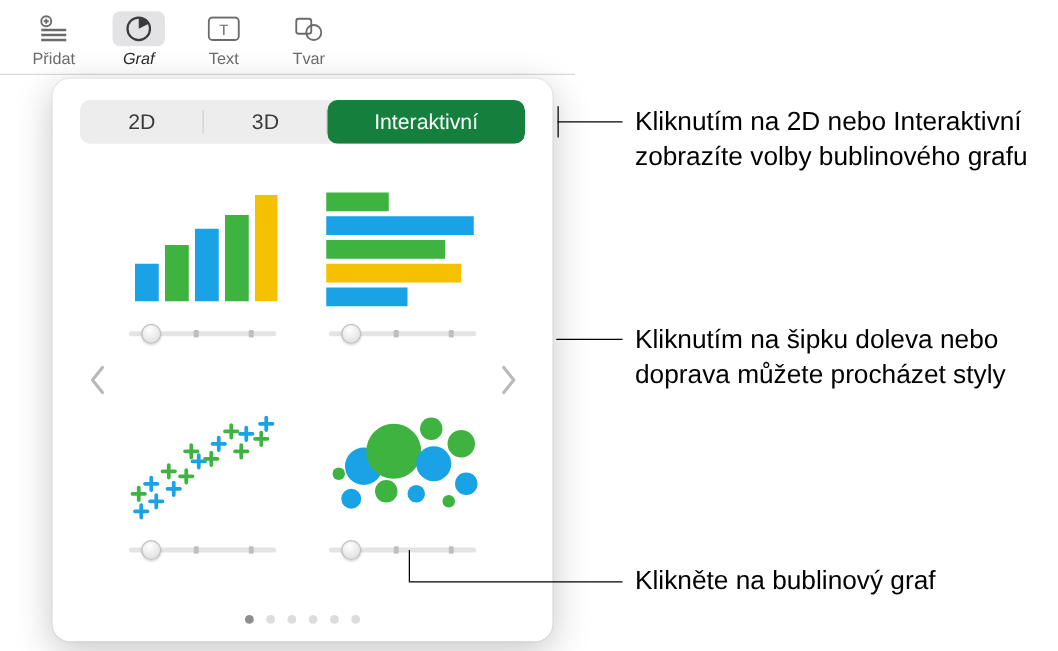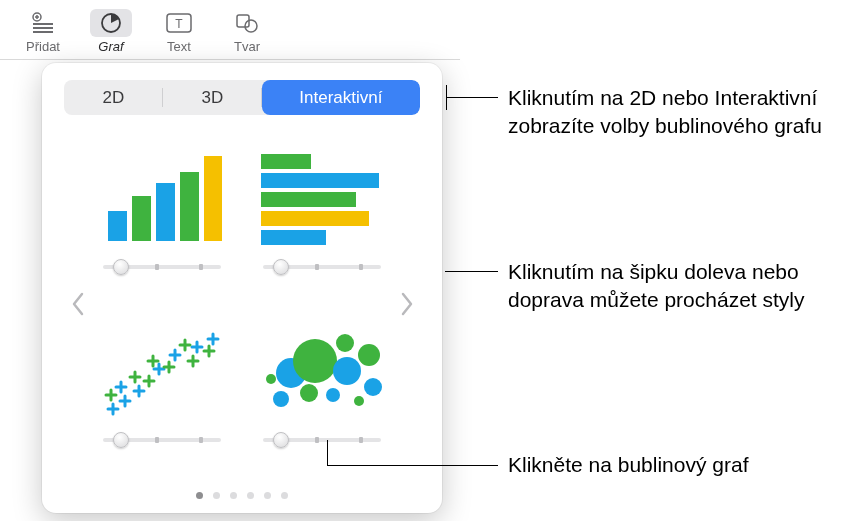--- a/index.html
+++ b/index.html
@@ -37,21 +37,21 @@
   }
   .seg-btn {
     flex: 1; display: flex; align-items: center; justify-content: center;
     color: #3b3b3d; cursor: default; position: relative;
   }
   .seg-btn:not(:last-child)::after {
     content: ""; position: absolute; right: 0; top: 8px; bottom: 8px;
     width: 1px; background: #cfcfd1;
   }
   .seg-btn.selected {
-    background: #3b82f6; color: #fff; border-radius: 8px; justify-content: center;
+    background: #15803d; color: #fff; border-radius: 8px; justify-content: center;
   }
   .seg-btn.selected::after { display: none; }
   .seg-wide { flex: 1.6; }
 
   
   .chart-area {
     position: absolute; left: 22px; right: 22px; top: 72px; bottom: 40px;
     display: flex; align-items: center;
   }
   .nav-arrow {

